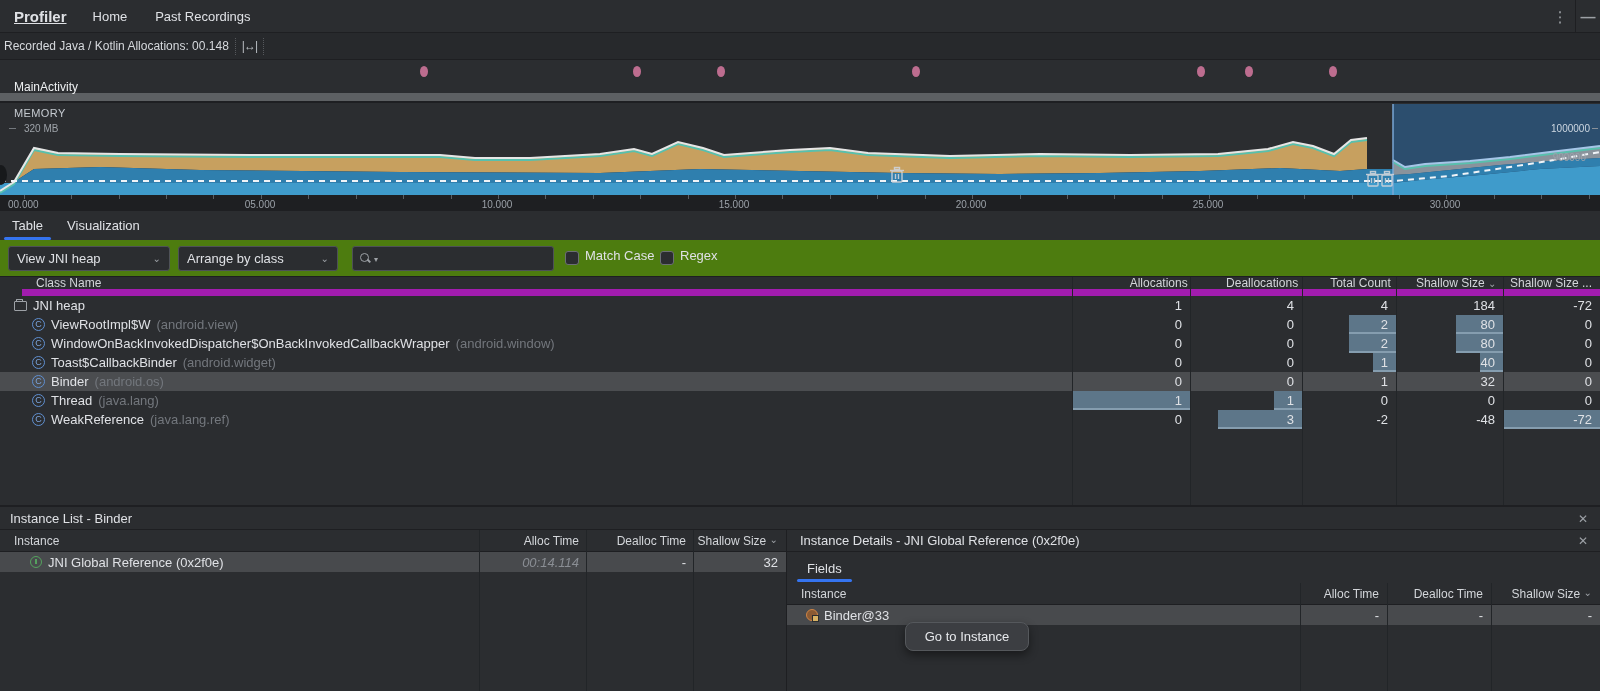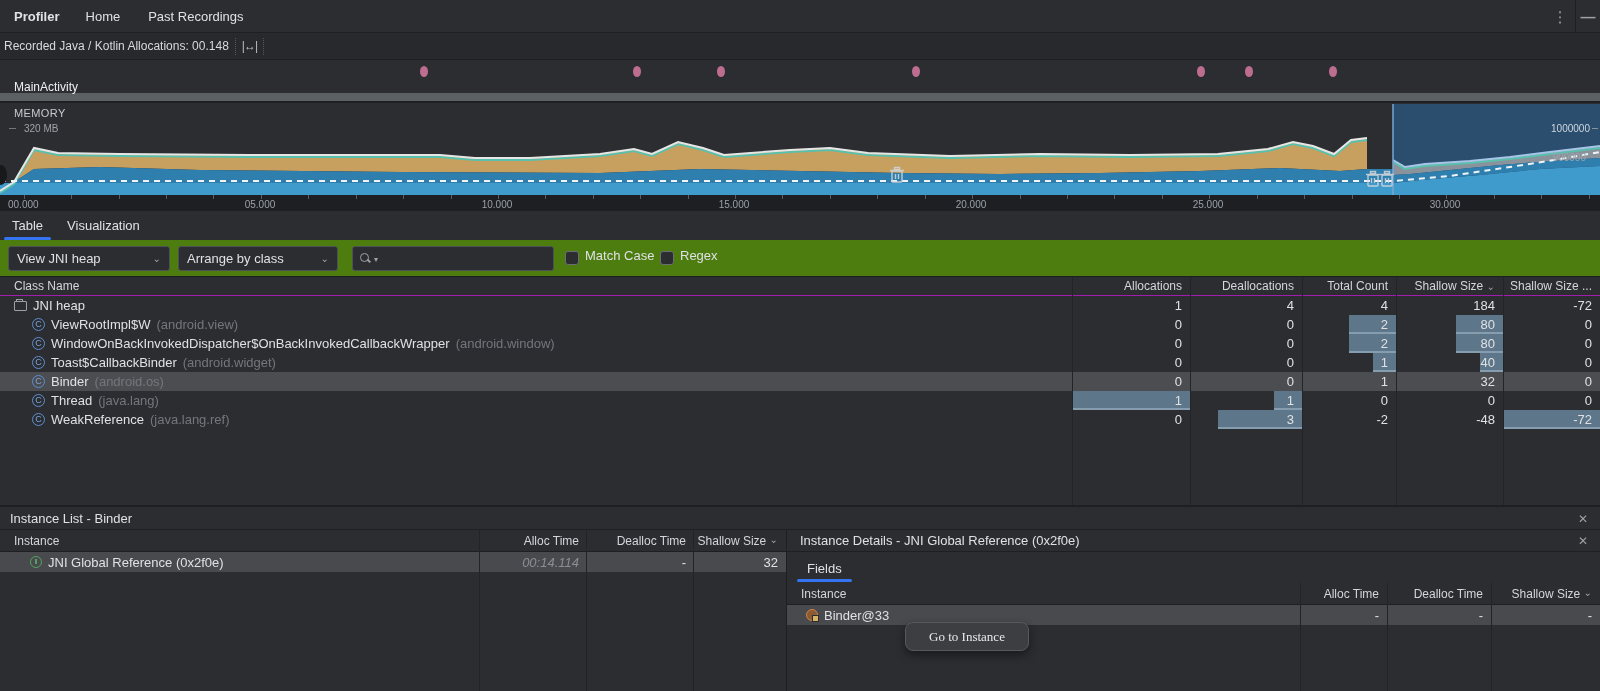--- a/index.html
+++ b/index.html
@@ -2,21 +2,21 @@
 <html><head>
 <meta charset="utf-8">
 <style>
   * { margin:0; padding:0; box-sizing:border-box; }
   html,body { background:#1e1f22; }
   body { font-family:"Liberation Sans", sans-serif; color:#dfe1e5; }
   #app { position:relative; width:1600px; height:691px; background:#2b2d30; overflow:hidden; }
 
   
   .titlebar { position:absolute; left:0; top:0; width:1600px; height:33px; background:#2b2d30; border-bottom:1px solid #1e1f22; display:flex; align-items:center; }
-  .tb-app { font-weight:bold; font-size:13px; padding:0 16px 0 14px; }
+  .tb-app { font-weight:bold; font-size:15px; padding:0 16px 0 14px;text-decoration:underline; }
   .tb-item { font-size:13px; color:#dfe1e5; padding:0 18px 0 10px; cursor:default; }
   .tb-tab { position:relative; height:33px; display:flex; align-items:center; gap:7px; padding:0 14px 0 12px; }
   .tb-tab .underline { position:absolute; left:4px; right:4px; bottom:1px; height:3px; background:#6e7277; border-radius:2px; }
   .alloc-icon { width:14px; height:14px; border-radius:3px; background:#59a869; position:relative; display:inline-block; }
   .alloc-icon:before { content:""; position:absolute; left:3px; top:3px; right:3px; bottom:3px; border:1.5px solid #d7ecd9; border-radius:1px; }
   .tb-right { position:absolute; right:0; top:0; height:33px; display:flex; align-items:center; }
   .kebab { color:#9da1a6; font-size:15px; width:30px; text-align:center; }
   .tb-sep { width:1px; height:33px; background:#1e1f22; }
   .minim { color:#9da1a6; font-size:15px; width:24px; text-align:center; font-weight:bold; }
 
@@ -61,21 +61,21 @@
   .searchbox { position:absolute; left:352px; top:6px; width:202px; height:25px; border:1px solid #4e5157; border-radius:3px; background:#2b2d30; display:flex; align-items:center; padding:0 7px; gap:3px; }
   .mag { position:relative; width:11px; height:11px; display:inline-block; }
   .mag:before { content:""; position:absolute; left:0; top:0; width:7px; height:7px; border:1.5px solid #9da1a6; border-radius:50%; }
   .mag:after { content:""; position:absolute; left:7px; top:7px; width:4px; height:1.5px; background:#9da1a6; transform:rotate(45deg); }
   .mag-chev { color:#9da1a6; font-size:8px; margin-top:2px; }
   .cb { position:absolute; top:11px; width:14px; height:14px; border:1.5px solid #6b6f74; border-radius:3px; background:#2b2d30; }
   .cb-lbl { position:absolute; top:8px; font-size:13px; color:#dfe1e5; }
 
   
   .ctable { position:absolute; left:0; top:277px; width:1600px; height:228px; background:#2b2d30; }
-  .ct-head { display:flex; height:19px; border-bottom:1px solid #a21caf; font-size:12px; color:#d3d6da; align-items:center; }
+  .ct-head { display:flex; height:19px; border-bottom:7px solid #a21caf; font-size:12px; color:#d3d6da; align-items:center;margin-left:22px; }
   .ct-row { display:flex; height:19px; align-items:center; font-size:13px; position:relative; }
   .ct-row.selected { background:#4b4d50; }
   .cell { height:100%; display:flex; align-items:center; }
   .c-name { width:1072px; padding-left:14px; gap:6px; overflow:hidden; white-space:nowrap; }
   .c-num { position:relative; justify-content:flex-end; }
   .c-a { width:118px; } .c-d { width:112px; } .c-t { width:94px; } .c-s { width:107px;text-align:right; } .c-x { width:97px; }
   .c-num .v { position:relative; z-index:2; padding-right:8px; }
   .c-num .bar { position:absolute; right:0; top:0; bottom:0; background:#5d7689; box-shadow:inset 0 -2px 0 rgba(173,196,214,.5); z-index:1; }
   .pkg { color:#73777d; }
   .cicon { display:inline-flex; align-items:center; justify-content:center; width:13px; height:13px; min-width:13px; border:1.2px solid #5f8fd0; border-radius:50%; color:#7ba4dc; font-size:9px; line-height:1; }
@@ -102,21 +102,21 @@
   .pd-title { height:22px; display:flex; align-items:center; justify-content:space-between; font-size:13px; border-bottom:1px solid #1e1f22; }
   .pd-title .t { padding-left:13px; }
   .fields-tab { position:relative; display:inline-flex; align-items:center; height:28px; margin-left:20px; margin-top:2px; font-size:13px; color:#dfe1e5; }
   .fields-tab .vunder { position:absolute; left:-10px; right:-10px; bottom:0; height:3px; background:#3574f0; border-radius:2px; }
   .gref-icon { position:relative; width:12px; height:12px; min-width:12px; border:1.5px solid #55a25e; border-radius:50%; }
   .gref-icon:before { content:""; position:absolute; left:4px; top:2px; width:1.5px; height:5px; background:#55a25e; }
   .binder-icon { position:relative; width:12px; height:12px; min-width:12px; border:1.5px solid #cf8445; border-radius:50%; background:#8a5a33; }
   .binder-icon:before { content:""; position:absolute; right:-2px; bottom:-2px; width:5px; height:5px; background:#d8b263; border:1px solid #2b2d30; }
   .bsep { position:absolute; width:1px; background:#222528; z-index:5; }
 
-  .tooltip { position:absolute; left:905px; top:622px; width:124px; height:29px; background:#3c3e42; border:1px solid #55585c; border-radius:8px; box-shadow:0 4px 10px rgba(0,0,0,.45); display:flex; align-items:center; justify-content:center; font-size:13px; color:#e7e9ec; z-index:20;font-family:Liberation Serif, serif; }
+  .tooltip { position:absolute; left:905px; top:622px; width:124px; height:29px; background:#3c3e42; border:1px solid #55585c; border-radius:8px; box-shadow:0 4px 10px rgba(0,0,0,.45); display:flex; align-items:center; justify-content:center; font-size:13px; color:#e7e9ec; z-index:20; }
 </style>
 </head>
 <body>
 
 <div id="app">
 
   <div class="titlebar">
     <div class="tb-app">Profiler</div>
     <div class="tb-item">Home</div>
     <div class="tb-item">Past Recordings</div>

